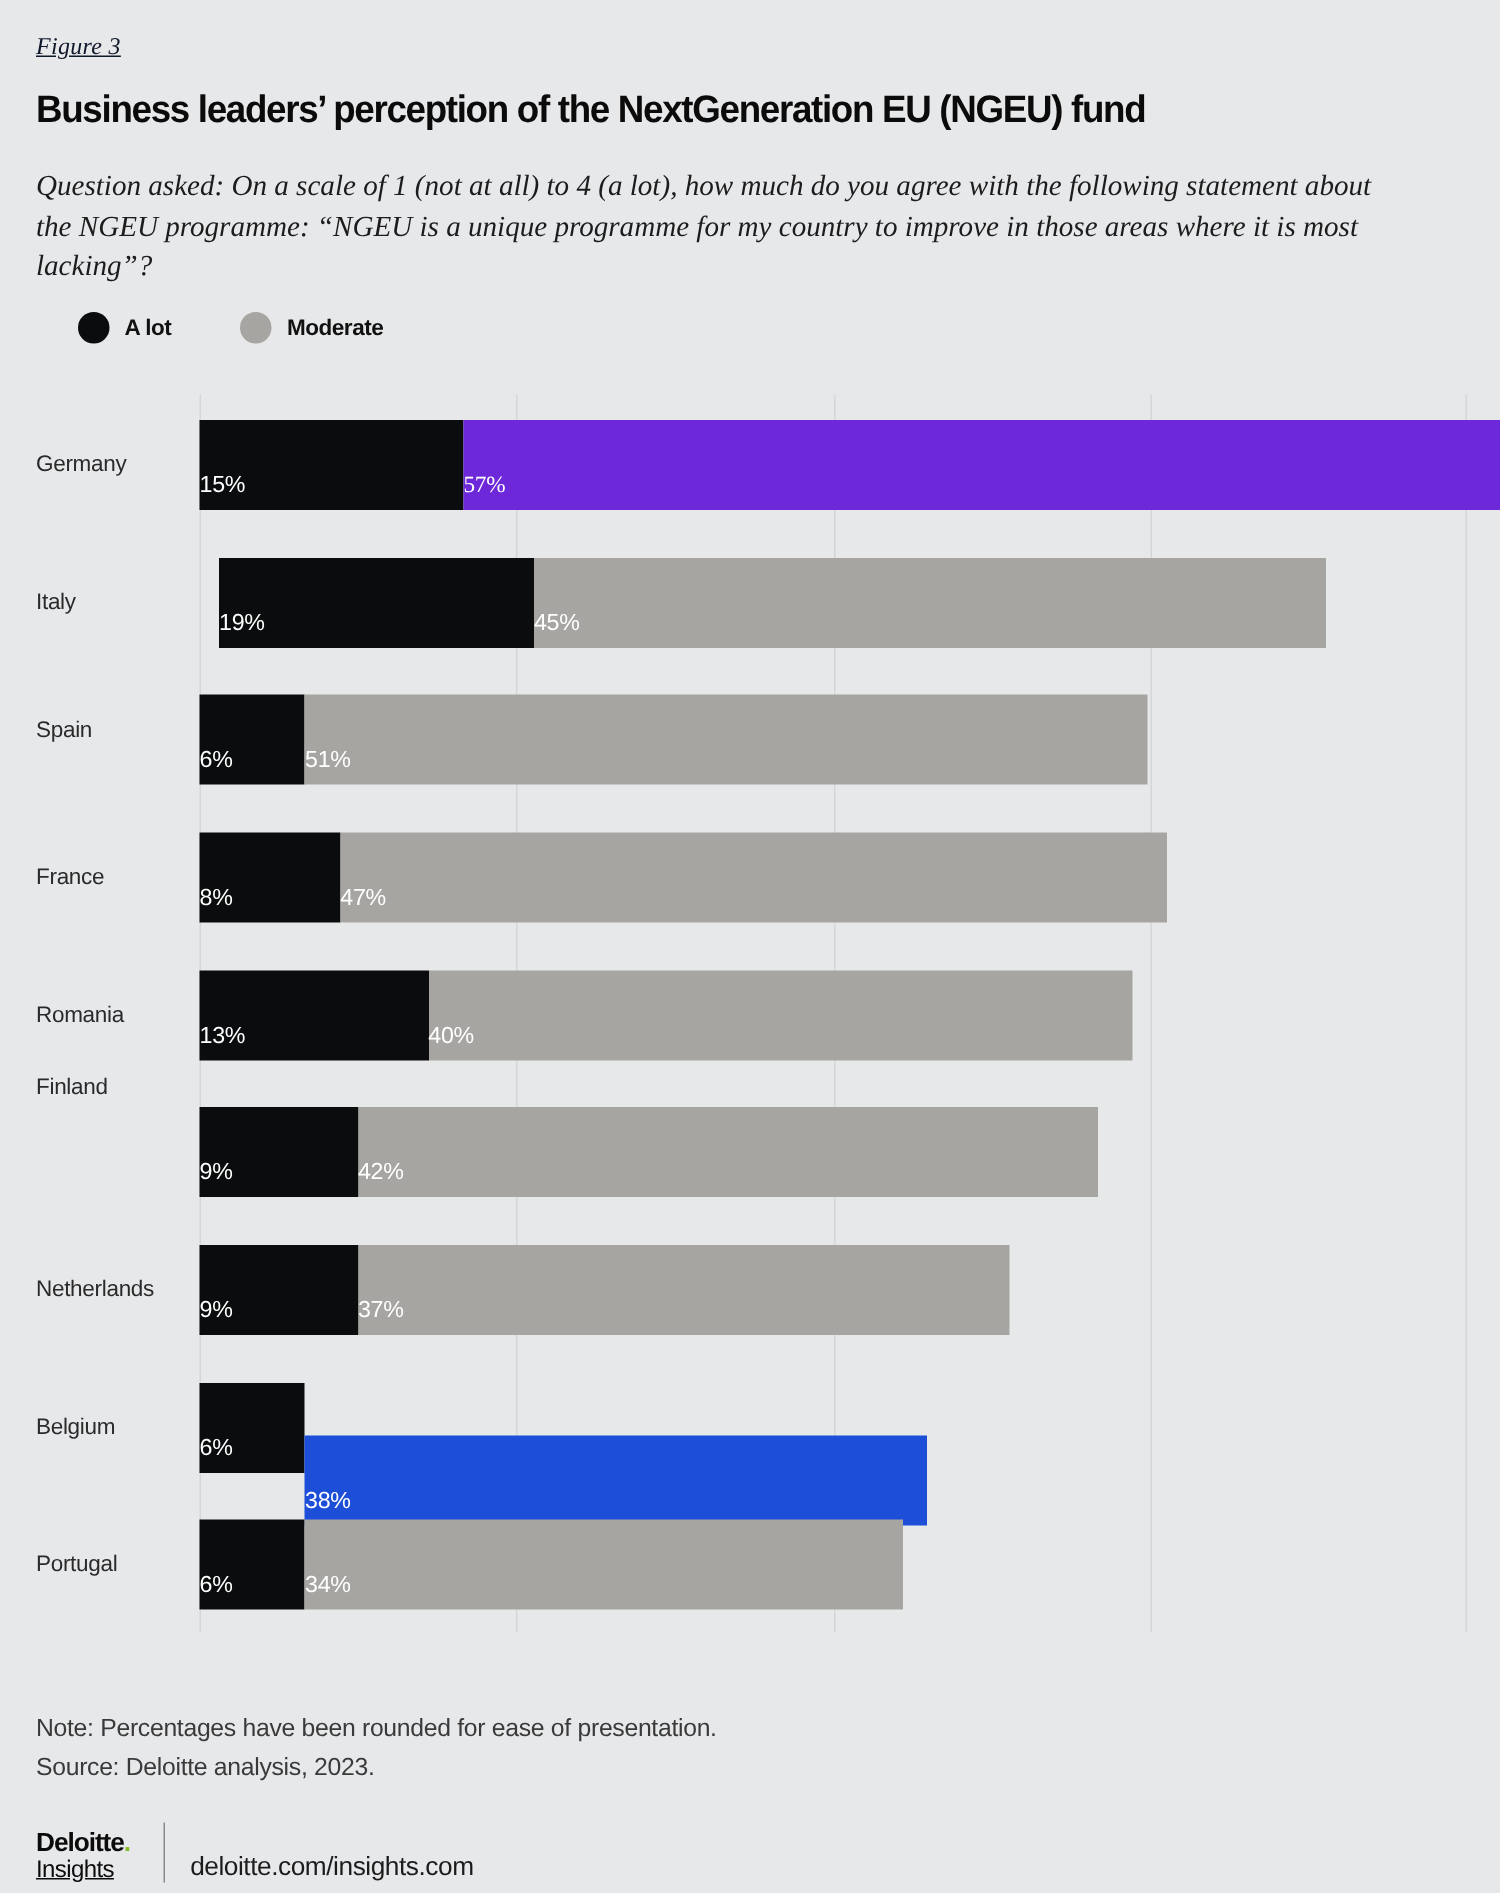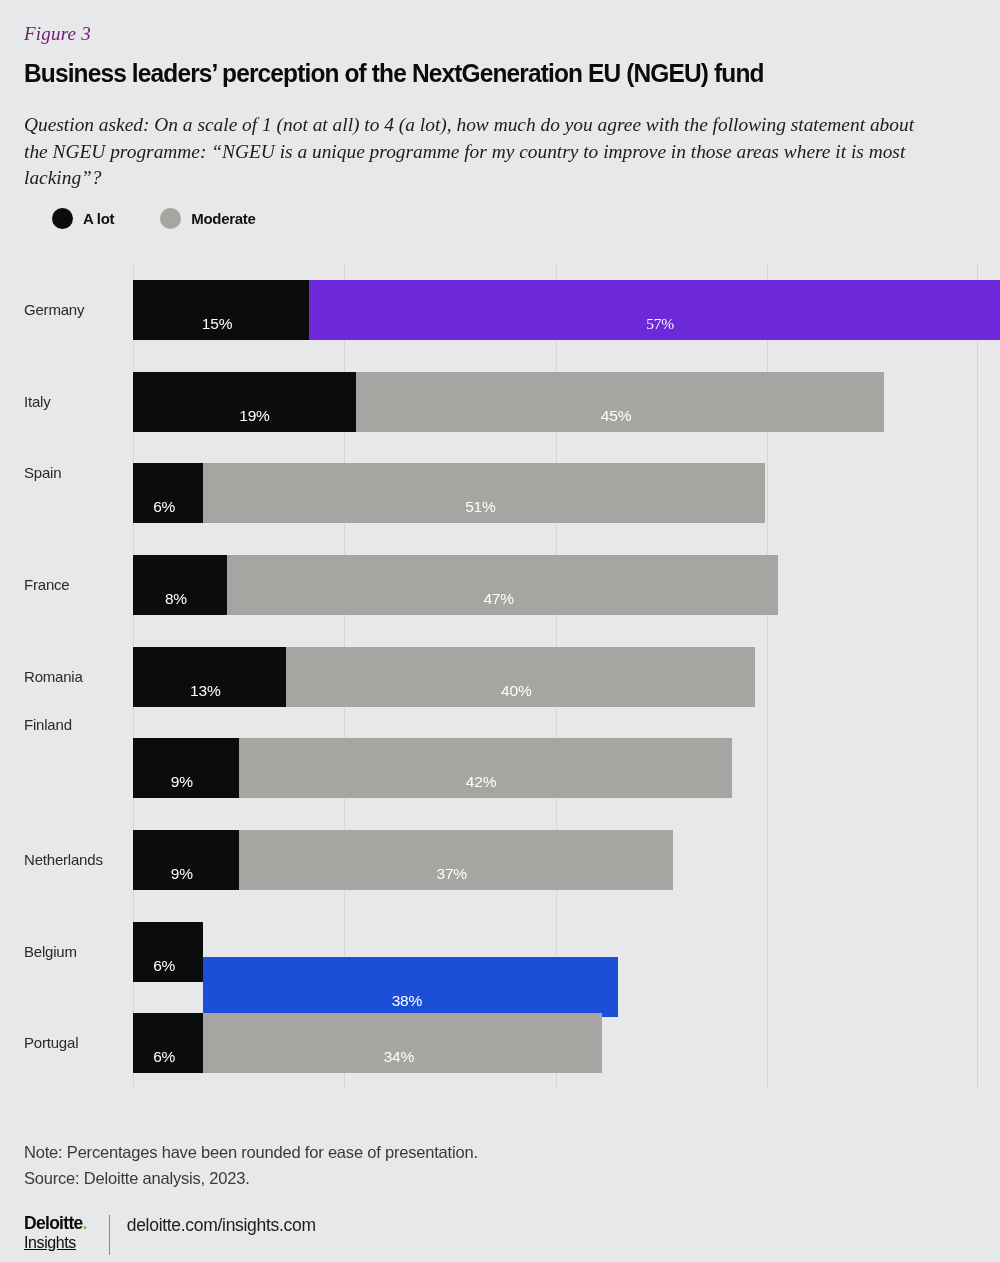--- a/index.html
+++ b/index.html
@@ -19,23 +19,24 @@
     overflow: hidden;
   }
 
   
   .figure-label {
     position: absolute;
     left: 24px;
     top: 23px;
     font-family: "Liberation Serif", serif;
     font-style: italic;
-    font-size: 19px;
-    color: #701a75;
+    font-size: 16px;
+    color: #0f172a;
     letter-spacing: .2px;
+    text-decoration: underline;
   }
 
   .title {
     position: absolute;
     left: 24px;
     top: 59px;
     width: 940px;
     font-family: "Liberation Sans", sans-serif;
     font-weight: bold;
     font-size: 25.5px;
@@ -108,21 +109,21 @@
     position: absolute;
     left: 0;
     height: 60px;
   }
   .seg {
     position: absolute;
     top: 0;
     height: 60px;
     display: flex;
     align-items: flex-end;
-    justify-content: center;
+    justify-content: flex-start;
   }
   .seg-alot   { background: #0a0c0d; }
   .seg-mod    { background: #a6a5a2; }
   .seg-value {
     font-size: 15.5px;
     color: #ffffff;
     padding: 0 8px 7px 0;
     letter-spacing: -0.2px;
     white-space: nowrap;
   }
@@ -146,21 +147,21 @@
     line-height: 26px;
     color: #3a3a3a;
     letter-spacing: -0.2px;
   }
 
   .brand {
     position: absolute;
     left: 24px;
     top: 1215px;
     display: flex;
-    align-items: flex-start;
+    align-items: flex-end;
   }
   .brand-logo {
     display: flex;
     flex-direction: column;
     line-height: 1;
   }
   .brand-deloitte {
     font-size: 17.5px;
     font-weight: bold;
     color: #0b0b0b;
@@ -216,21 +217,21 @@
       <div class="gridline" style="left: 844px;"></div>
       <div class="row" style="top: 17px; width: 845px;">
         <div class="seg seg-alot" style="left: 0px; width: 176.042px; background: rgb(10, 12, 13);">
           <span class="seg-value">15%</span>
         </div>
         <div class="seg seg-mod" style="left: 176.042px; width: 710px; background: #6d28d9; font-family: Liberation Serif, serif;">
           <span class="seg-value">57%</span>
         </div>
       </div>
       <div class="row" style="top: 108.667px; width: 845px;">
-        <div class="seg seg-alot" style="left: 0px; width: 251px; background: rgb(10, 12, 13);">
+        <div class="seg seg-alot" style="left: 13px; width: 251px; background: rgb(10, 12, 13);">
           <span class="seg-value">19%</span>
         </div>
         <div class="seg seg-mod" style="left: 222.986px; width: 528.125px; background: rgb(166, 165, 162);">
           <span class="seg-value">45%</span>
         </div>
       </div>
       <div class="row" style="top: 200.333px; width: 845px;">
         <div class="seg seg-alot" style="left: 0px; width: 70.4167px; background: rgb(10, 12, 13);">
           <span class="seg-value">6%</span>
         </div>
@@ -297,20 +298,20 @@
     <div class="brand-logo">
       <div class="brand-deloitte"><span>Deloitte</span><span class="brand-dot">.</span></div>
       <div class="brand-insights">Insights</div>
     </div>
     <div class="brand-divider"></div>
     <div class="brand-url">deloitte.com/insights.com</div>
   </div>
 
 <div class="cat-label" style="top: 302px;">Germany</div>
     <div class="cat-label" style="top: 393.667px;">Italy</div>
-    <div class="cat-label" style="top: 465px;">Spain</div>
+    <div class="cat-label" style="top: 479px;">Spain</div>
     <div class="cat-label" style="top: 577px;">France</div>
     <div class="cat-label" style="top: 668.667px;">Romania</div>
     <div class="cat-label" style="top: 717px;">Finland</div>
     <div class="cat-label" style="top: 852px;">Netherlands</div>
     <div class="cat-label" style="top: 943.667px;">Belgium</div>
     <div class="cat-label" style="top: 1035.33px;">Portugal</div>
   </div>
 
 </body></html>

